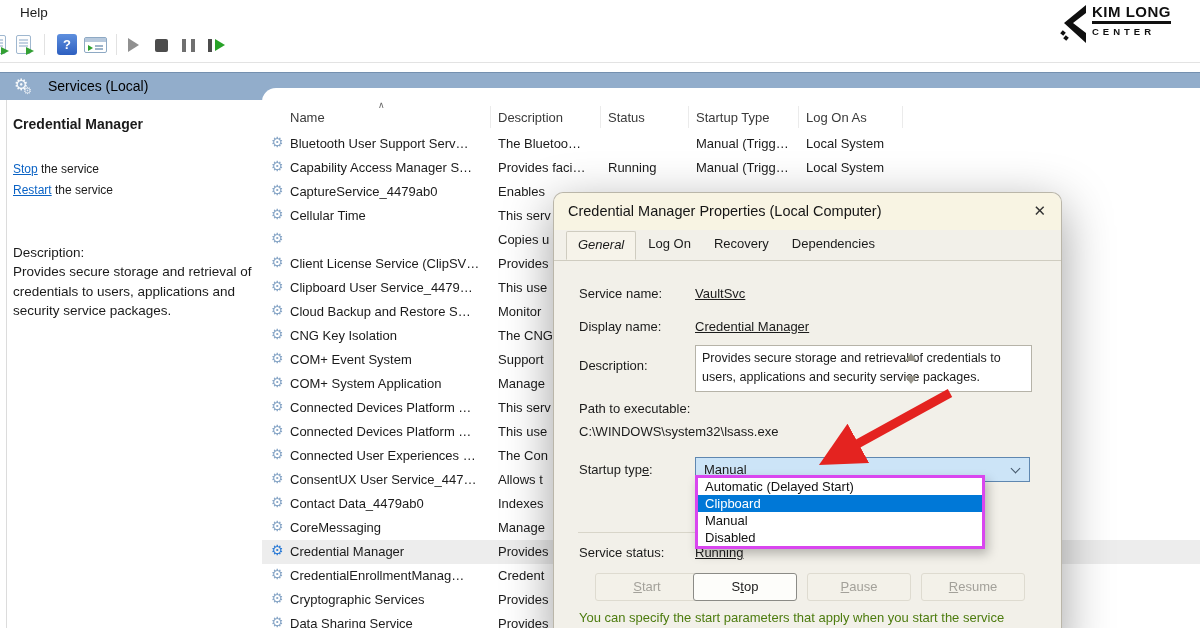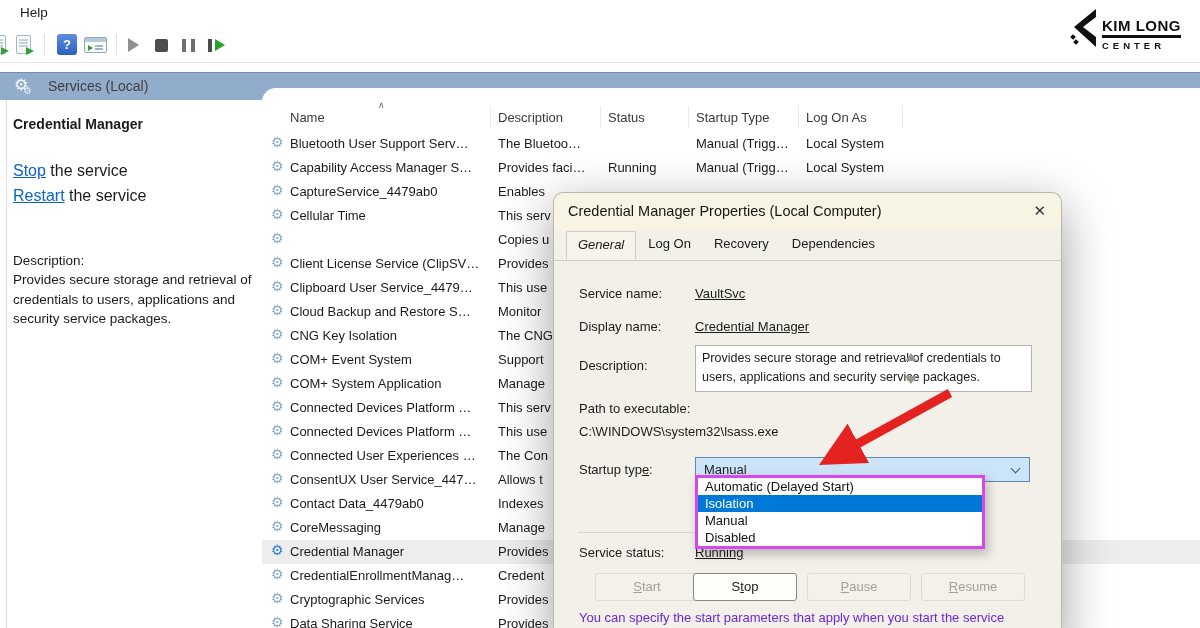--- a/index.html
+++ b/index.html
@@ -23,35 +23,35 @@
   .tb-win s { position:absolute; right:3px; top:7px; width:8px; height:1.5px; background:#9eb4ca; box-shadow:0 3px 0 #9eb4ca; }
   .tb-play { position:absolute; top:11px; width:0; height:0; border-top:7px solid transparent; border-bottom:7px solid transparent; border-left:11px solid #909090; }
   .tb-stop { position:absolute; top:12px; width:13px; height:13px; background:#4c4c4c; border-radius:2px; }
   .tb-pause { position:absolute; top:12px; width:13px; height:13px; }
   .tb-pause::before, .tb-pause::after { content:""; position:absolute; top:0; width:4px; height:13px; background:#6f6f6f; }
   .tb-pause::before { left:0; } .tb-pause::after { right:0; }
   .tb-restart { position:absolute; top:12px; width:18px; height:13px; }
   .tb-restart::before { content:""; position:absolute; left:0; top:0; width:4px; height:13px; background:#4c4c4c; }
   .tb-restart::after { content:""; position:absolute; left:7px; top:0; width:0; height:0; border-top:6.5px solid transparent; border-bottom:6.5px solid transparent; border-left:10px solid #28a228; }
   
-  .logo { position:absolute; top:3px; right:6px; width:126px; height:48px; background:#fff; display:flex; align-items:flex-end; z-index:50; }
+  .logo { position:absolute; top:3px; right:16px; width:126px; height:48px; background:#fff; display:flex; align-items:flex-start; z-index:50; }
   .logo svg { flex:0 0 auto; }
   .logo-text { margin-left:4px; }
   .logo-top { font-size:15px; font-weight:800; letter-spacing:0.5px; color:#101010; border-bottom:3px solid #101010; padding-bottom:1px; white-space:nowrap; }
   .logo-bottom { font-size:9.5px; font-weight:700; letter-spacing:4px; color:#101010; margin-top:2px; white-space:nowrap; }
   
   .consolebar { position:absolute; left:0; top:72px; width:100%; height:28px; background:#92adcb; border-top:1px solid #7490af; }
   .console-gears { position:absolute; left:14px; top:2px; color:rgba(255,255,255,0.92); font-size:16px; }
   .console-gears em { font-style:normal; font-size:10px; position:relative; left:-5px; top:4px; color:rgba(255,255,255,0.75); }
-  .console-title { position:absolute; left:48px; top:5px; font-size:14px; color:#404040; }
+  .console-title { position:absolute; left:48px; top:5px; font-size:14px; color:#000000; }
   
   .pane-edge { position:absolute; left:6px; top:100px; width:1px; height:528px; background:#dcdcdc; }
   .left-pane { position:absolute; left:7px; top:100px; width:256px; height:528px; background:#fff; padding:16px 8px 0 6px; }
   .lp-title { font-size:14px; font-weight:bold; margin-bottom:30px; }
-  .lp-line { font-size:16px; margin-bottom:7px; }
+  .lp-line { font-size:12px; margin-bottom:7px; }
   .lp-link { color:#0b63c5; text-decoration:underline; cursor:pointer; }
   .lp-desc-label { font-size:13.5px; margin-top:48px; }
   .lp-desc { font-size:13.5px; line-height:1.45; margin-top:2px; width:250px; }
   .right-pane { position:absolute; left:262px; top:88px; width:938px; height:540px; background:#fff; border-top-left-radius:14px; }
   
   .tbl-head { position:absolute; left:0; top:12px; width:100%; height:31px; font-size:13px; color:#3a3a3a; }
   .tbl-head .h { position:absolute; bottom:6px; white-space:nowrap; }
   .h-name { left:28px;text-align:center; } .h-desc { left:236px; } .h-status { left:346px; } .h-startup { left:434px; } .h-logon { left:544px; }
   .sort-ind { position:absolute; left:116px; top:0px; font-size:9px; color:#666; }
   .h-sep { position:absolute; top:6px; width:1px; height:22px; background:#ebebeb; }
@@ -85,21 +85,21 @@
   .ds-dn { bottom:7px; border-top:8px solid #9a978d; }
   .combo { position:absolute; left:141px; top:264px; width:335px; height:25px; background:#cce4f7; border:1px solid #5f87b0; cursor:pointer; }
   .combo .val { position:absolute; left:8px; top:4px; font-size:13px; }
   .combo .chev { position:absolute; right:10px; top:7px; width:7px; height:7px; border-right:1.7px solid #44576b; border-bottom:1.7px solid #44576b; transform:rotate(45deg); }
   .dropdown { position:absolute; left:141px; top:282px; width:290px; background:#fff; border:3px solid #d946ef; box-shadow:3px 5px 10px rgba(0,0,0,0.25); z-index:20; }
   .dd-item { height:17px; line-height:17px; padding-left:7px; font-size:13px; color:#111; cursor:pointer; white-space:nowrap; }
   .dd-item.sel { background:#0078d7; color:#fff; }
   .grp-sep { position:absolute; left:24px; top:339px; width:117px; height:1px; background:#d8d5c9; }
   .dlg-btn { position:absolute; top:380px; width:104px; height:28px; background:#fdfdfa; border:1px solid #8b8b86; border-radius:3px; font-size:13px; color:#1b1b1b; text-align:center; line-height:26px; cursor:pointer; }
   .dlg-btn.disabled { background:#f3f1e9; border-color:#dedbd0; color:#a3a19a; cursor:default; }
-  .dlg-footer { position:absolute; left:25px; top:417px; width:460px; font-size:13px; color:#6d28d9; }
+  .dlg-footer { position:absolute; left:25px; top:417px; width:460px; font-size:13px; color:#4d7c0f; }
   .u { text-decoration:underline; }
   
   .red-arrow { position:absolute; left:778px; top:385px; z-index:30; pointer-events:none; }
 </style>
 </head>
 <body>
 
 <div class="menubar">
   <span class="menu-item">Help</span>
 </div>
@@ -358,21 +358,21 @@
   <span class="fld-label" style="top:208px">Path to executable:</span>
   <span class="fld-label" style="top:231px">C:\WINDOWS\system32\lsass.exe</span>
 
   <span class="fld-label" style="top:269px"><span>Startup typ</span><span class="u">e</span><span>:</span></span>
   <div class="combo">
     <span class="val">Manual</span>
     <span class="chev"></span>
   </div>
   <div class="dropdown">
       <div class="dd-item">Automatic (Delayed Start)</div>
-      <div class="dd-item sel">Isolation</div>
+      <div class="dd-item sel">Clipboard</div>
       <div class="dd-item">Manual</div>
       <div class="dd-item">Disabled</div>
     </div>
 
   <div class="grp-sep"></div>
   <span class="fld-label" style="top:352px">Service status:</span>
   <span class="fld-value" style="top:352px">Running</span>
 
   <div id="dlg-buttons">
       <div class="dlg-btn disabled" style="left: 25px; margin-left: 16px;"><span></span><span class="u">S</span><span>tart</span></div>

